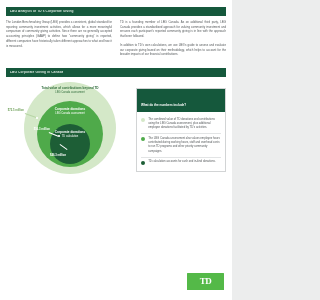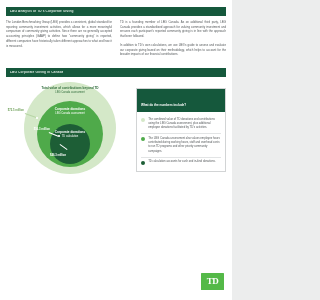--- a/index.html
+++ b/index.html
@@ -213,21 +213,21 @@
     line-height: 1.6;
     color: #55595b;
     flex: 1 1 auto;
   }
 
   
   .td-logo {
     position: absolute;
     right: 2px;
     bottom: 10px;
-    width: 23px;
+    width: 37px;
     height: 17px;
     background: #54b948;
     display: flex;
     align-items: center;
     justify-content: center;
     border-radius: 0.5px;
   }
   .td-logo .td-mark {
     color: #ffffff;
     font-size: 9px;

